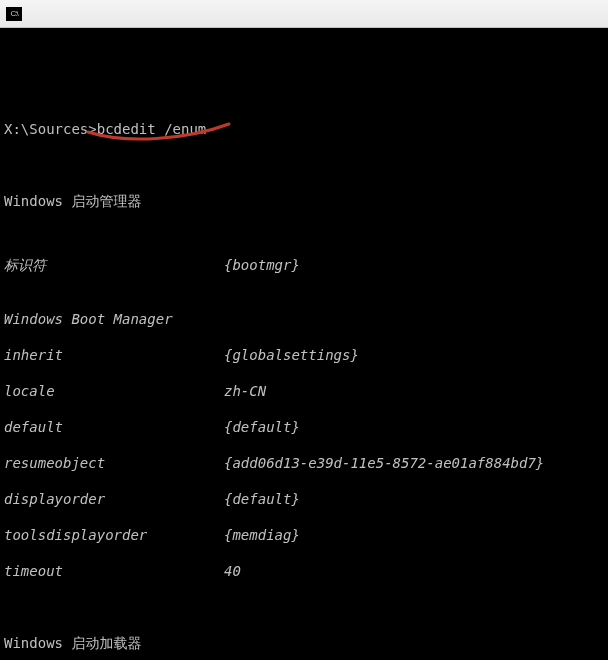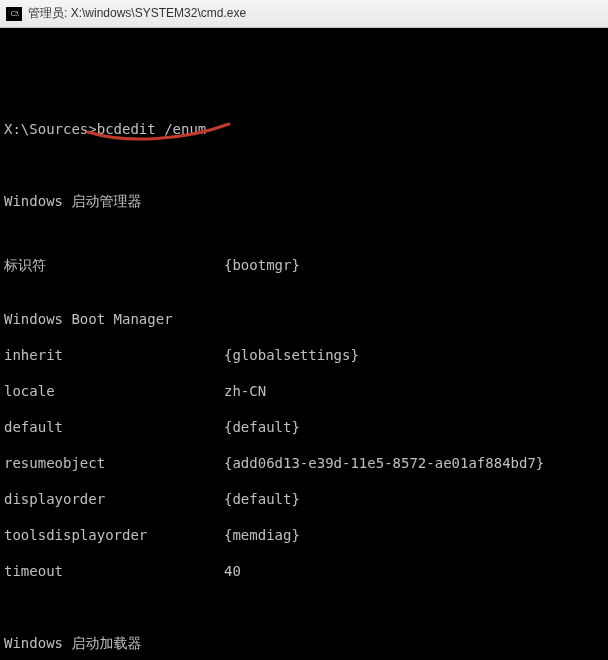--- a/index.html
+++ b/index.html
@@ -37,21 +37,21 @@
     letter-spacing: -1px;
   }
   .terminal {
     padding: 8px 4px 4px 4px;
     line-height: 18px;
     white-space: pre;
     position: relative;
   }
   .prompt-line { display: block; margin-top: 30px; }
   .blank { display: block; height: 18px; }
-  .row { display: flex; }
+  .row { display: flex; font-style: italic; }
   .key { width: 220px; flex-shrink: 0; }
   .val { flex: 1; }
   .underline {
     position: absolute;
     top: 56px;
     left: 86px;
     width: 145px;
     height: 24px;
     pointer-events: none;
   }
@@ -63,21 +63,20 @@
     margin-top: 0px;
     margin-bottom: 6px;
     overflow: hidden;
   }
 </style>
 </head>
 <body>
 
 <div class="titlebar">
   <span class="icon">C:\</span>
-  <span>管理员: X:\windows\SYSTEM32\cmd.exe</span>
 </div>
 
 <div class="terminal">
 <span class="blank"></span>
 <span class="prompt-line"><span>X:\Sources&gt;</span><span>bcdedit /enum</span></span>
 <span class="blank"></span>
 <span class="section-header">Windows 启动管理器</span>
 <span class="section-rule">--------------------</span>
 <div class="row"><span class="key">标识符</span><span class="val">{bootmgr}</span></div>
 <div class="row"></div>

